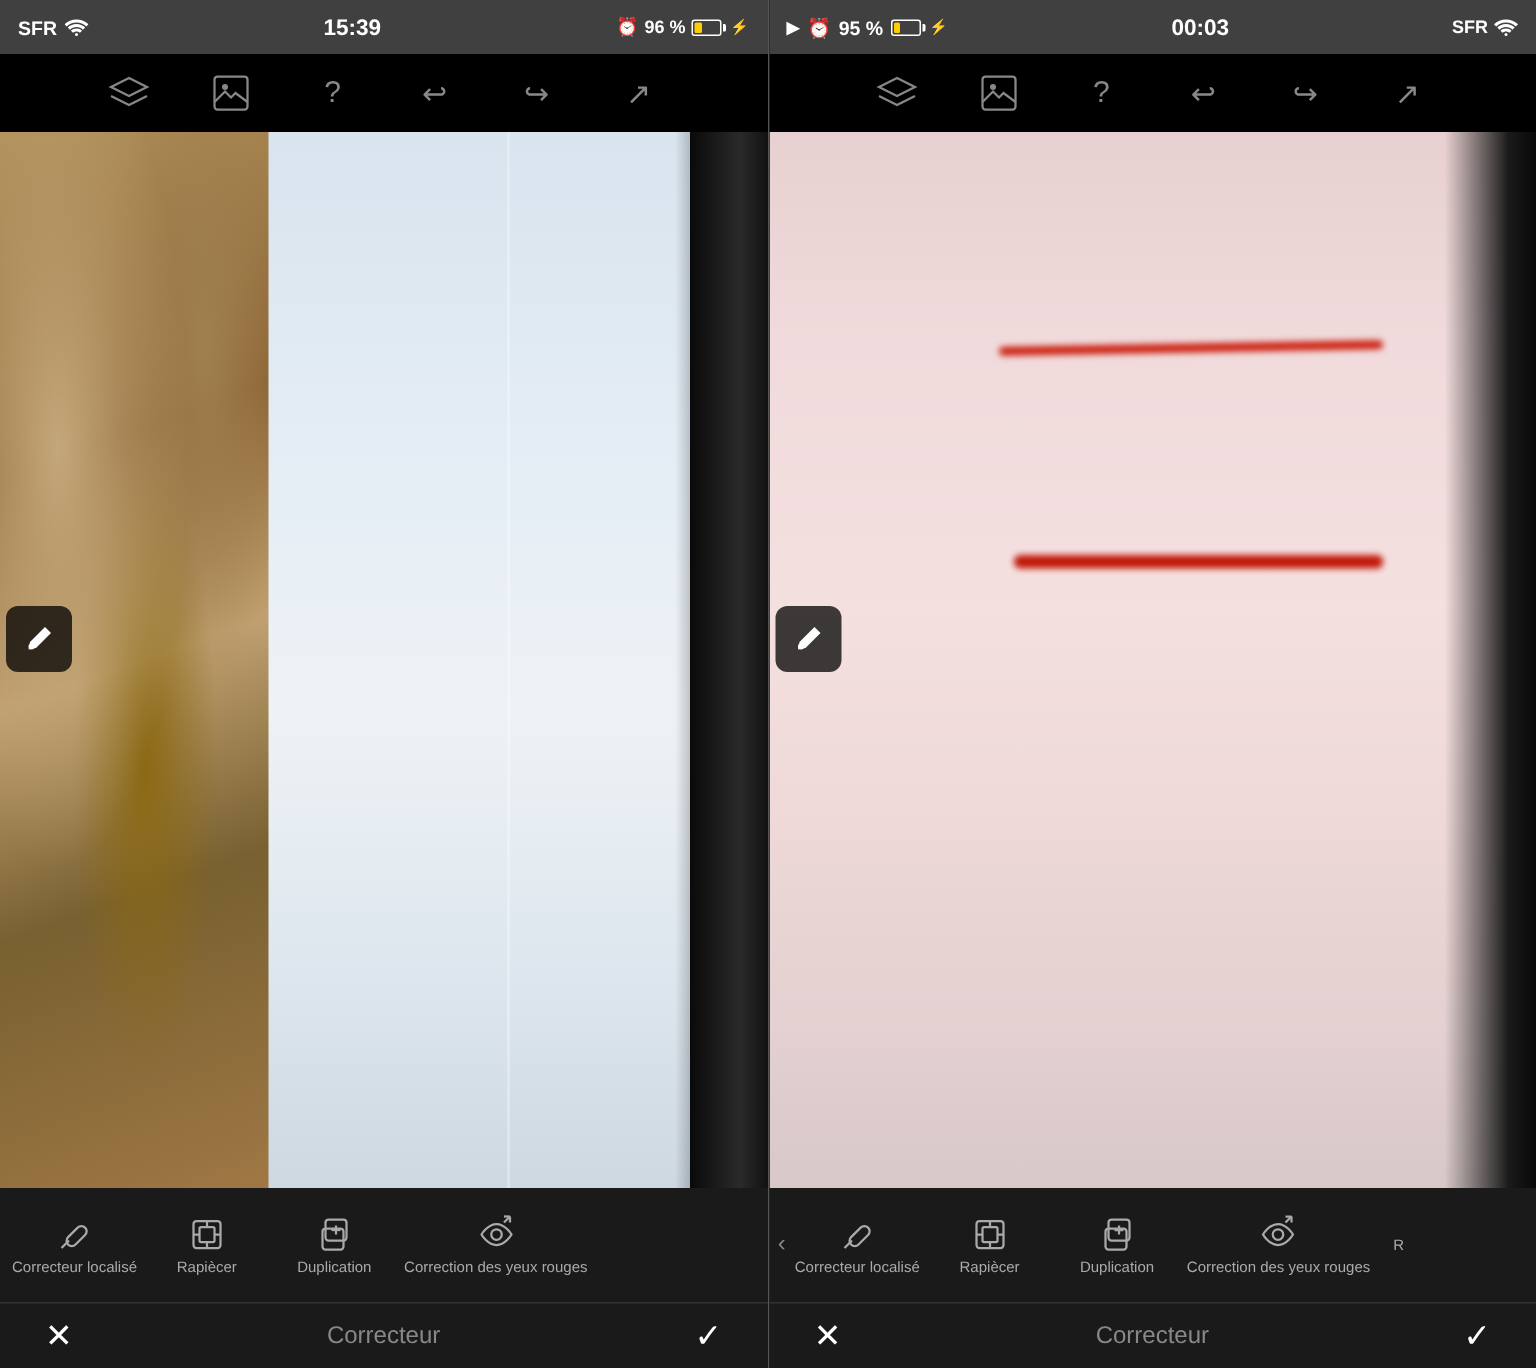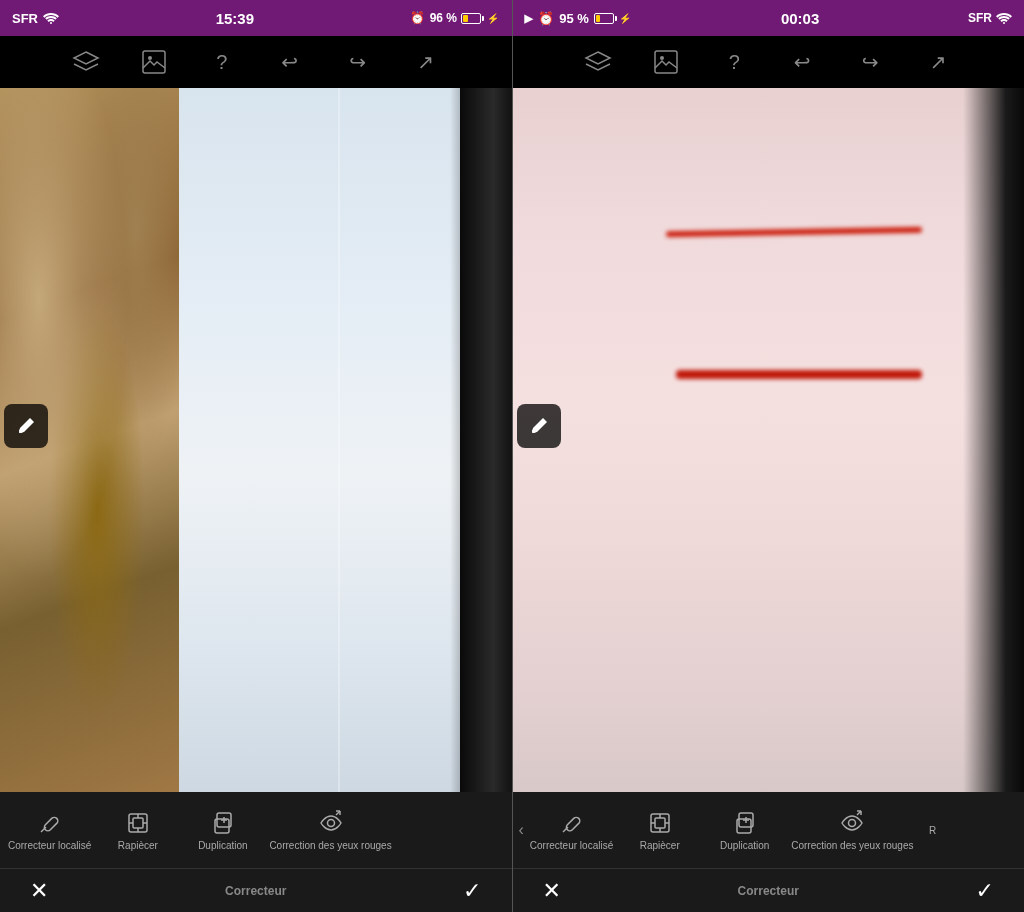--- a/index.html
+++ b/index.html
@@ -28,21 +28,21 @@
       overflow: hidden;
     }
 
     .phone-panel:first-child {
       border-right: 1px solid #555;
     }
 
     
     .status-bar {
       height: 36px;
-      background: #701a75;
+      background: #404040;
       display: flex;
       align-items: center;
       justify-content: space-between;
       padding: 0 12px;
       color: #fff;
       font-size: 13px;
       font-weight: 600;
       flex-shrink: 0;
       z-index: 10;
     }
@@ -185,23 +185,22 @@
       padding: 0 30px;
     }
 
     .action-cancel {
       font-size: 22px;
       color: #fff;
       cursor: pointer;
     }
 
     .action-title {
-      font-size: 12px;
+      font-size: 16px;
       color: #888;
-      font-weight: bold;
     }
 
     .action-confirm {
       font-size: 22px;
       color: #fff;
       cursor: pointer;
     }
 
     
     svg {

